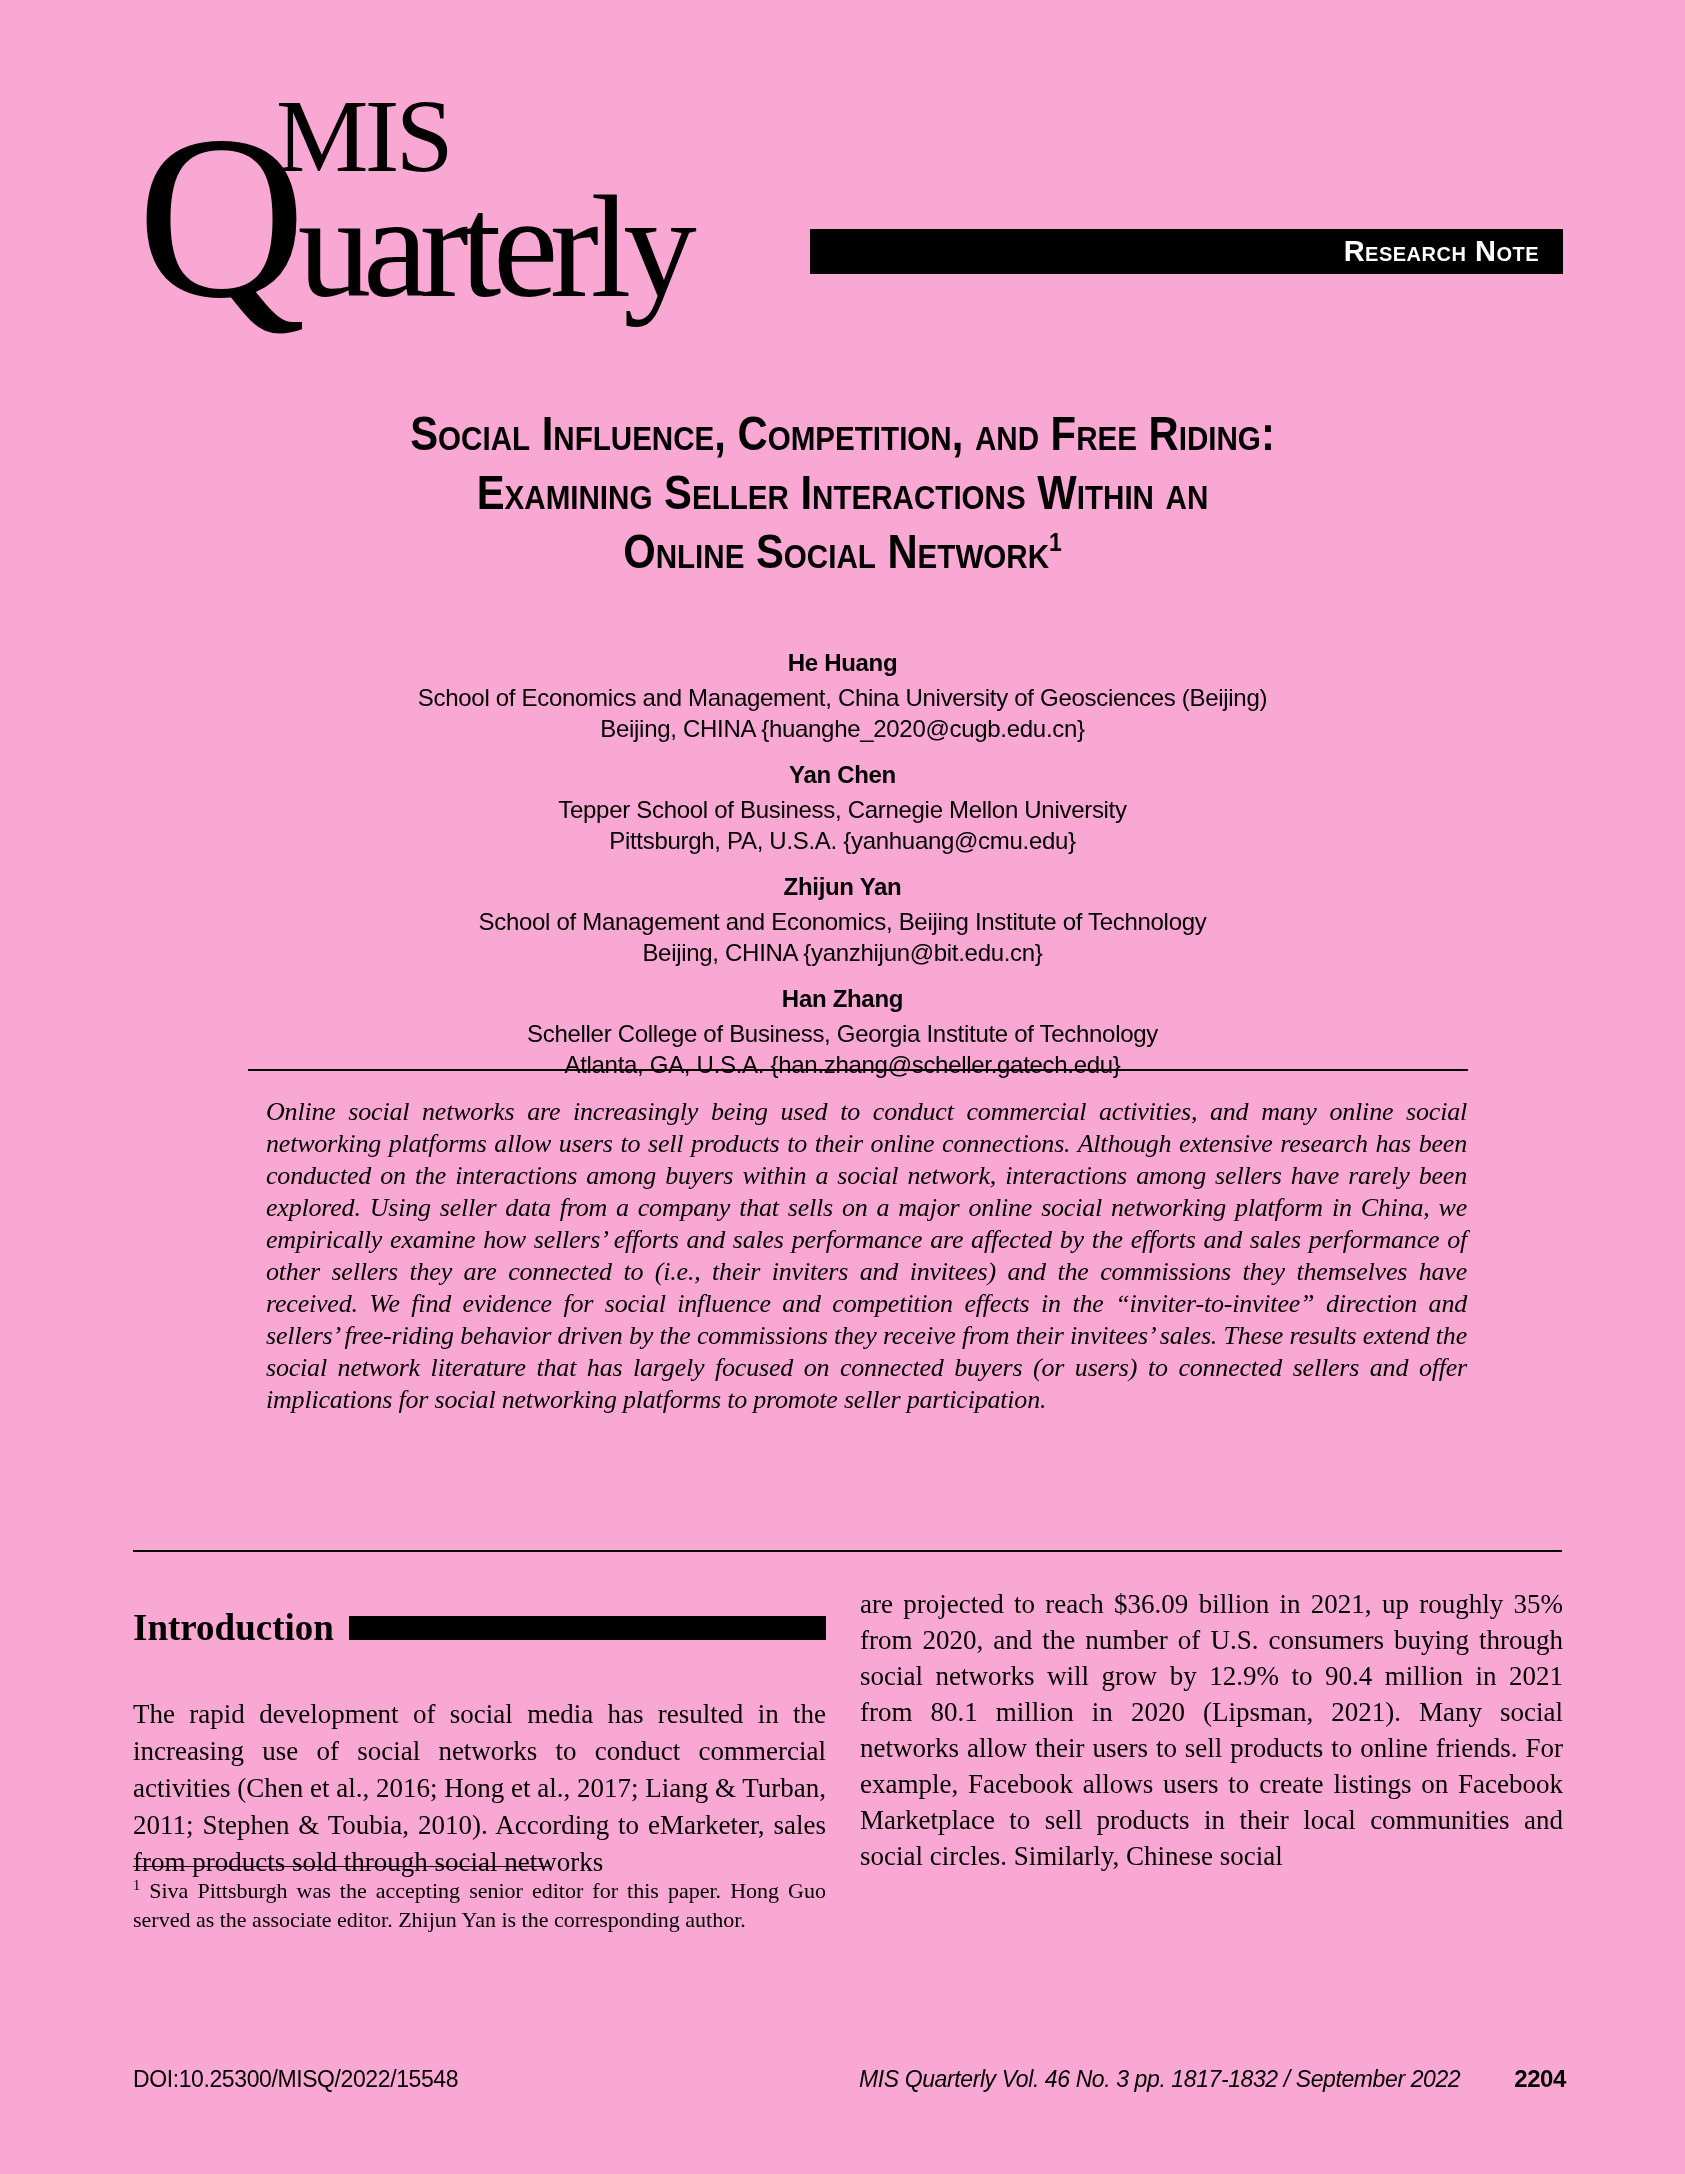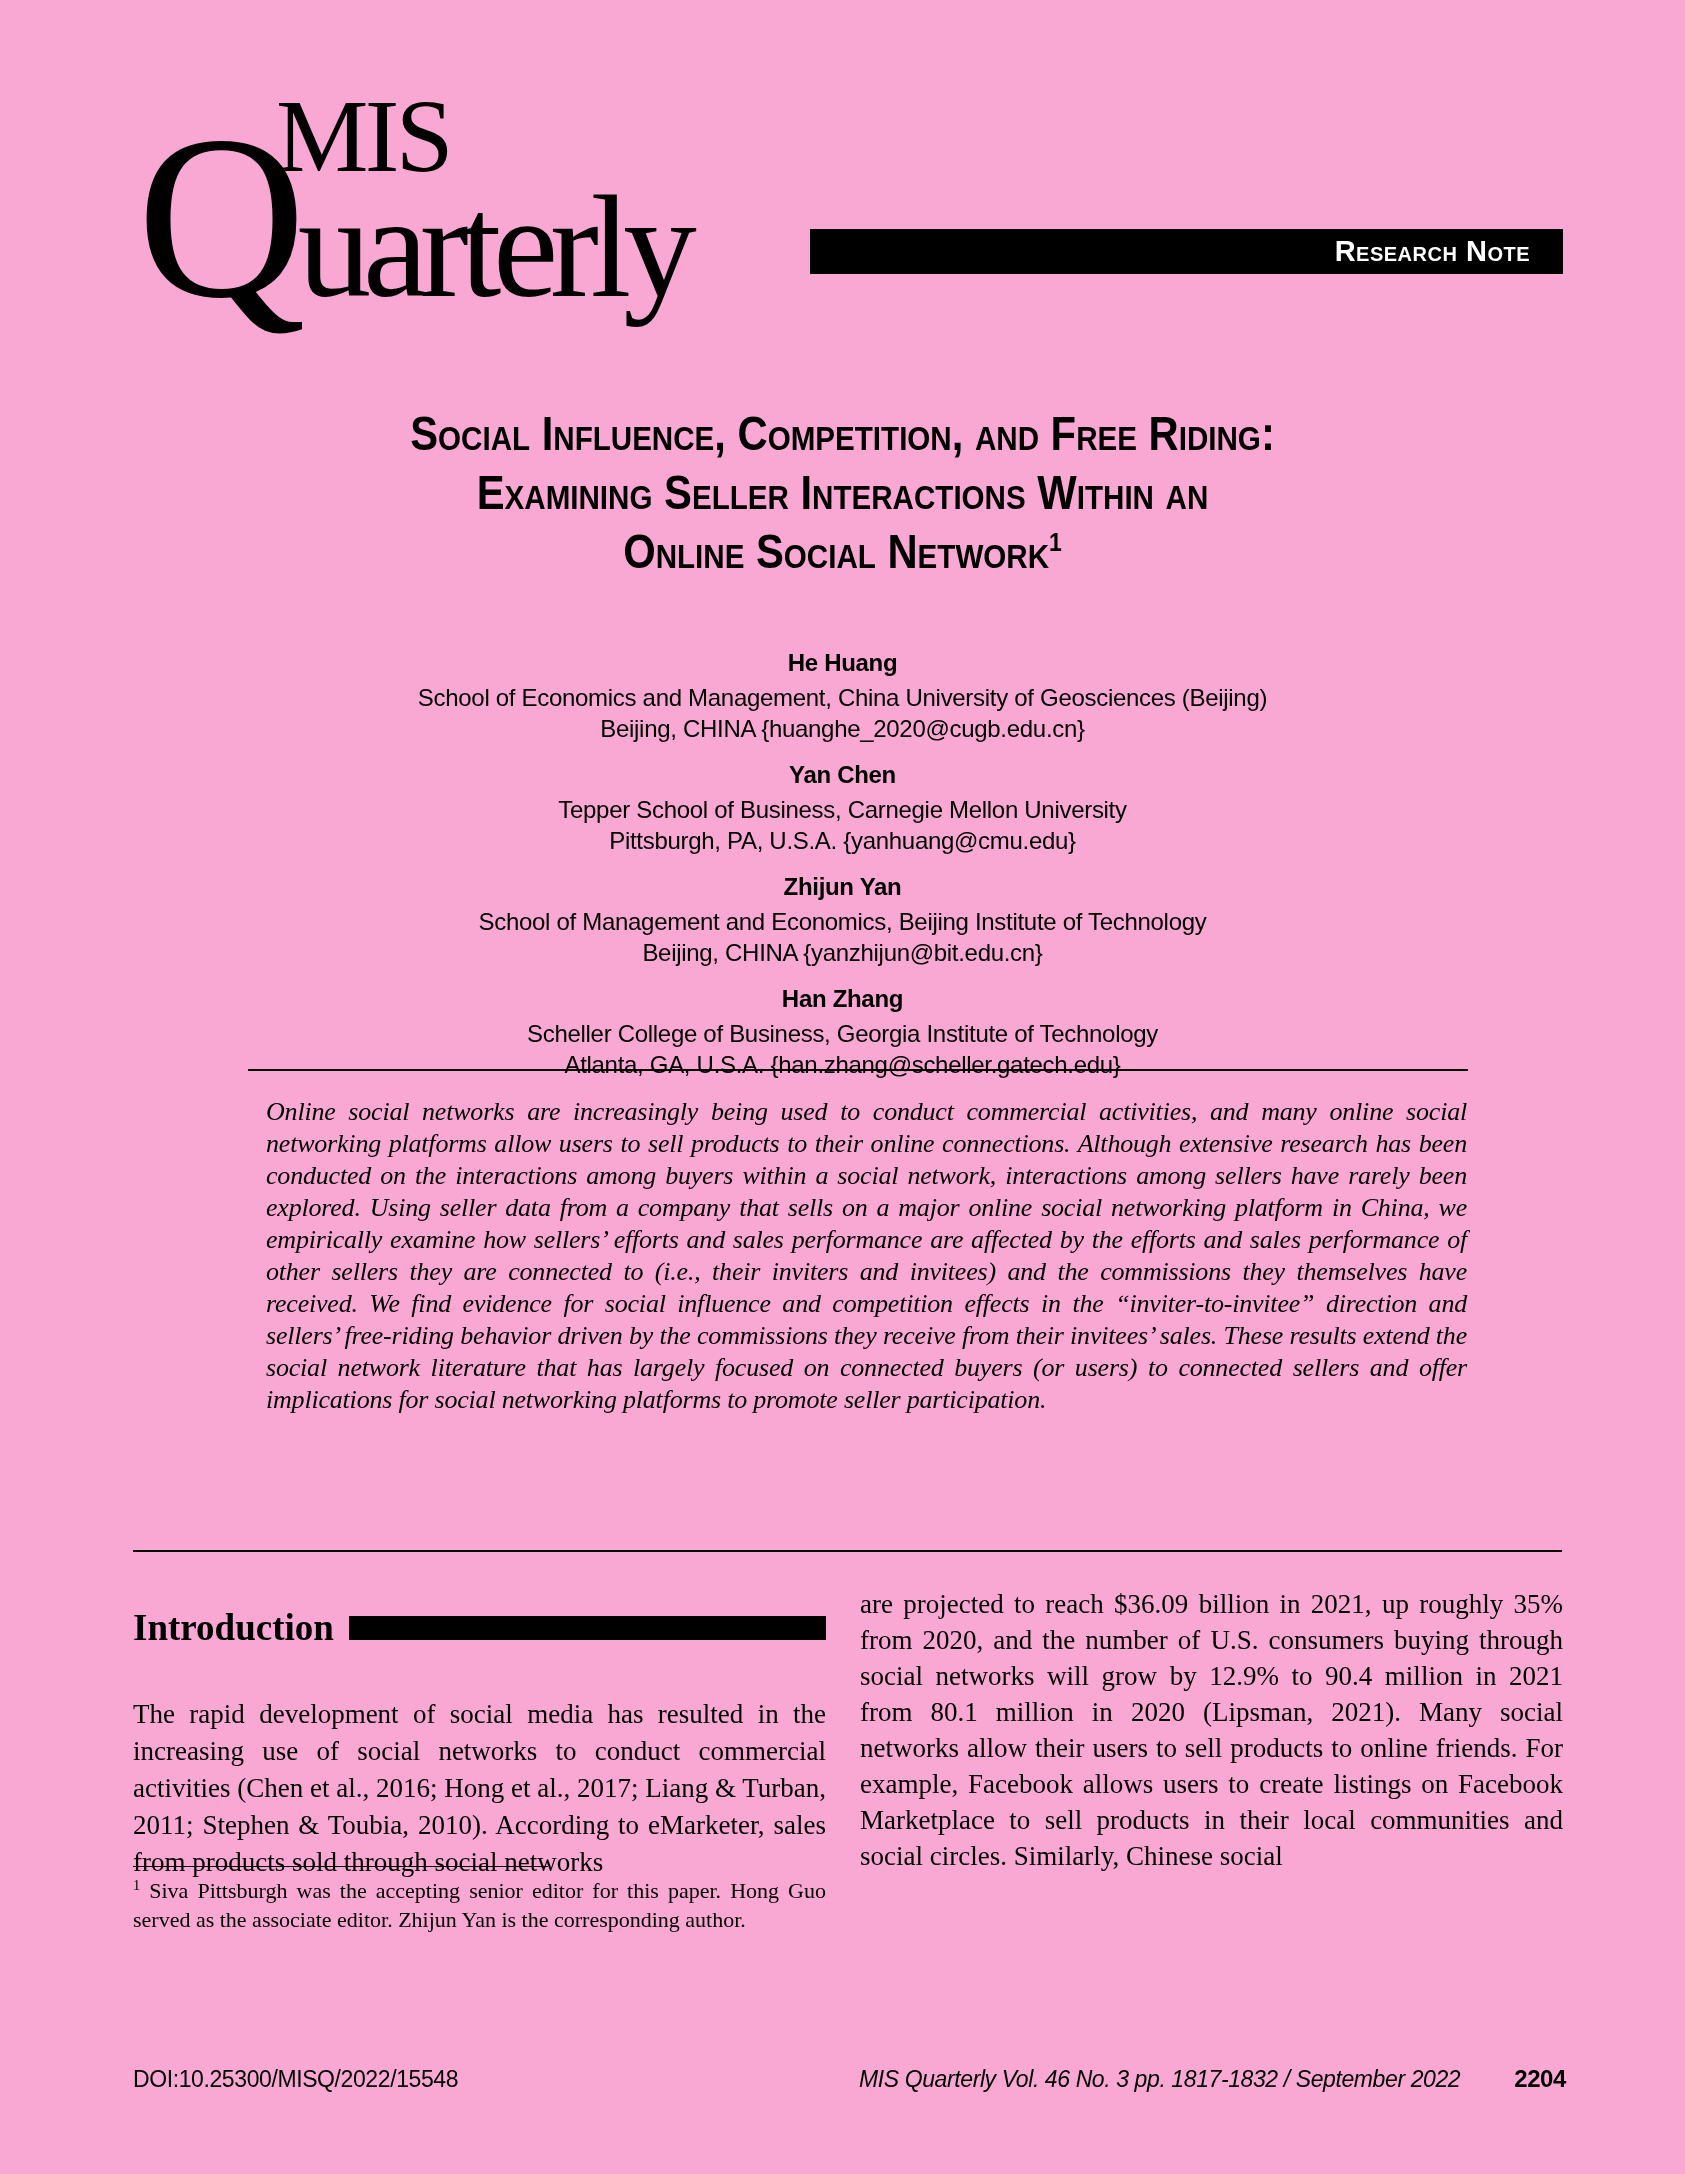--- a/index.html
+++ b/index.html
@@ -15,21 +15,21 @@
   }
   .logo-quarterly{position:absolute;left:0;top:33px;white-space:nowrap;letter-spacing:-8.3px;}
   .logo-q{font-size:234px;line-height:234px;}
   .logo-rest{font-size:147px;}
   
   .banner{
     position:absolute;left:810px;top:229px;width:753px;height:45px;background:#000;
     color:#fff;font-family:"Liberation Sans",sans-serif;font-weight:bold;
     font-variant:small-caps;font-size:29px;letter-spacing:0.5px;
     display:flex;align-items:center;justify-content:flex-end;
-    padding-right:33px;box-sizing:border-box;
+    padding-right:24px;box-sizing:border-box;
   }
   
   .title{
     position:absolute;left:0;width:100%;top:404px;text-align:center;
     font-family:"Liberation Sans",sans-serif;font-weight:bold;
     font-variant:small-caps;font-size:48px;line-height:59px;
     transform:scaleX(.87);transform-origin:center top;margin:0;
   }
   .title sup{font-size:55%;line-height:0;vertical-align:super;}
   

